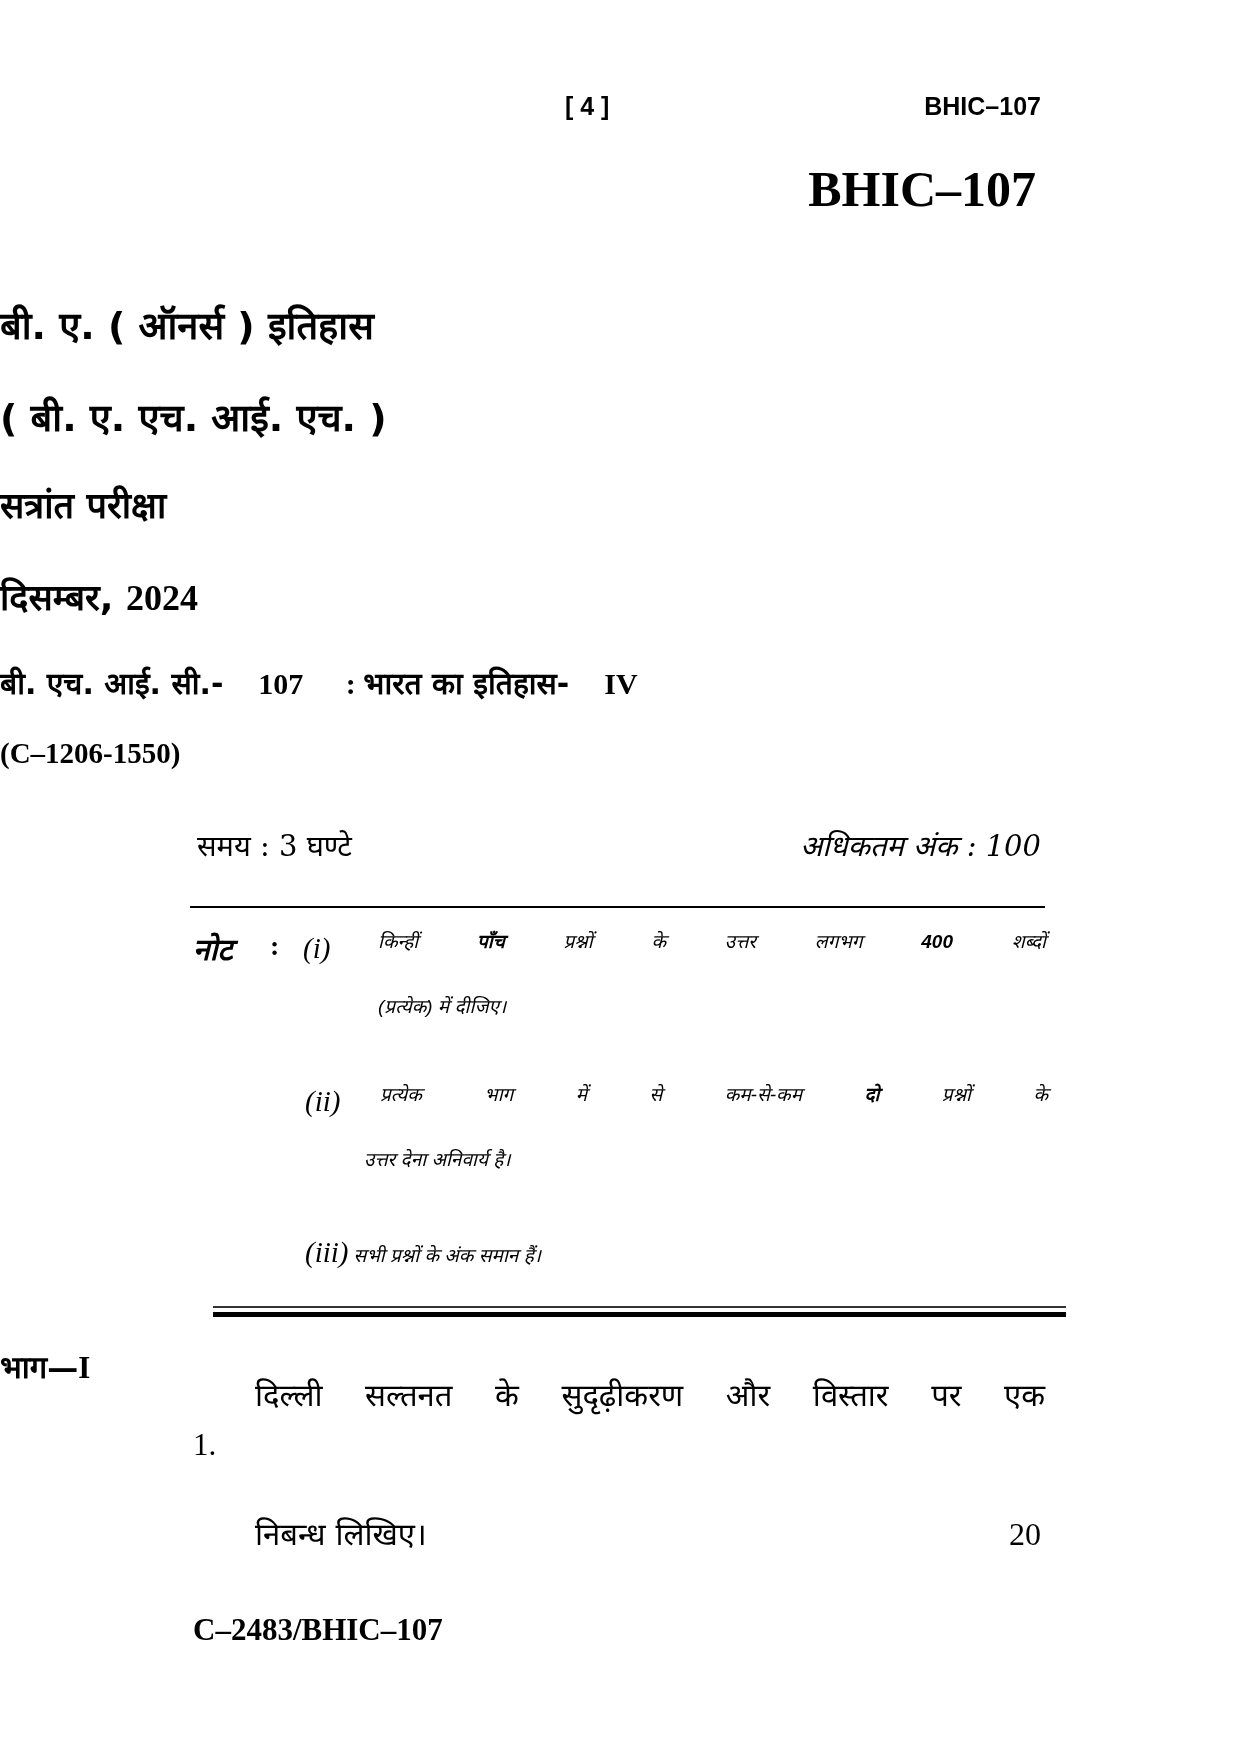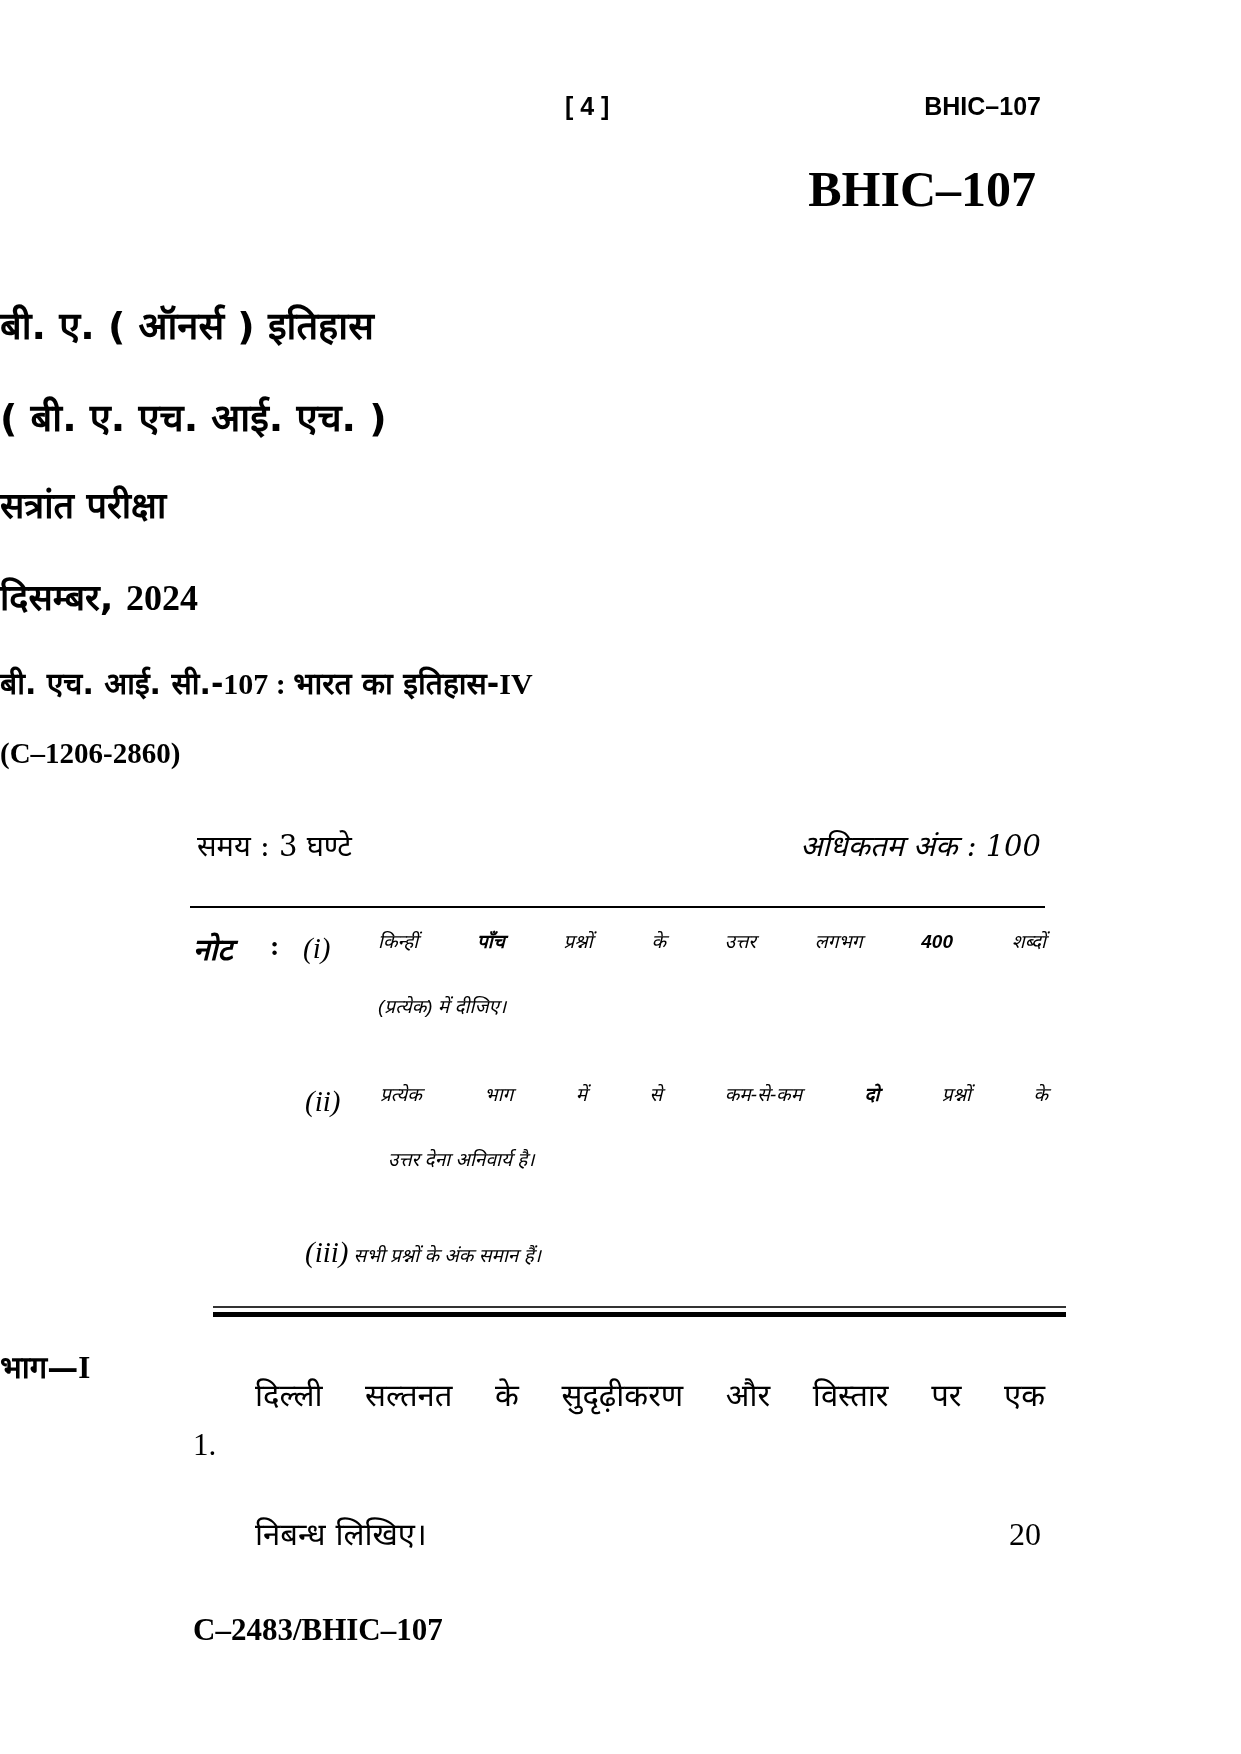--- a/index.html
+++ b/index.html
@@ -38,21 +38,21 @@
     .center-line {
       left: 0; width: 1241px; 
       font-weight: bold;
     }
     .t1 { top: 298px; font-size: 38px; font-family: "DejaVu Sans", sans-serif; }
     .t2 { top: 390px; font-size: 38px; font-family: "DejaVu Sans", sans-serif; }
     .t3 { top: 480px; font-size: 36px; font-family: "DejaVu Sans", sans-serif; }
     .t4 { top: 572px; font-size: 36px; font-family: "DejaVu Sans", sans-serif; }
     .t4 .num { font-family: "Liberation Serif", serif; font-size: 36px; }
     .t5 { top: 662px; font-size: 30px; font-family: "DejaVu Sans", sans-serif; }
-    .t5 .num { font-family: "Liberation Serif", serif; }
+    .t5 .num { font-family: "Liberation Serif", serif; margin-left: 35px; }
     .t6 { top: 737px; font-size: 29px; font-family: "Liberation Serif", serif; }
 
     
     .time {
       left: 197px; top: 825px;
       font-size: 29px; 
       font-family: "DejaVu Serif", serif;
     }
     .marks {
       right: 200px; top: 825px;
@@ -89,21 +89,21 @@
       font-family: Liberation Sans, sans-serif; font-style: italic; font-size: 19px;
     }
     .note-text b { font-weight: bold; }
 
     .n1-num { left: 303px; top: 932px; }
     .n1-l1 { left: 378px; top: 928px; width: 668px; text-align: justify; text-align-last: justify; }
     .n1-l2 { left: 378px; top: 993px; }
 
     .n2-num { left: 305px; top: 1085px; }
     .n2-l1 { left: 380px; top: 1081px; width: 668px; text-align: justify; text-align-last: justify; }
-    .n2-l2 { left: 388px; top: 1146px; }
+    .n2-l2 { left: 364px; top: 1146px; }
 
     .n3 { left: 305px; top: 1236px; }
 
     
     .section {
       left: 0; width: 1241px; text-align: left; top: 1345px;
       font-size: 31px; font-weight: bold;
       font-family: "DejaVu Sans", sans-serif;
     }
     .section .rn { font-family: "Liberation Serif", serif; }
@@ -137,21 +137,21 @@
 <div class="abs code-large">BHIC–107</div>
 
 <div class="abs center-line t1">बी. ए. ( ऑनर्स ) इतिहास</div>
 <div class="abs center-line t2">( बी. ए. एच. आई. एच. )</div>
 <div class="abs center-line t3">सत्रांत परीक्षा</div>
 <div class="abs center-line t4">
   <span>दिसम्बर,</span>
   <span class="num">2024</span>
 </div>
 <div class="abs center-line t5"><span>बी. एच. आई. सी.-</span><span class="num">107</span><span class="num"> : </span><span>भारत का इतिहास-</span><span class="num">IV</span></div>
-<div class="abs center-line t6">(C–1206-2860)</div>
+<div class="abs center-line t6">(C–1206-1550)</div>
 
 <div class="abs time">समय : 3 घण्टे</div>
 <div class="abs marks">अधिकतम अंक : 100</div>
 
 <div class="rule-thin"></div>
 
 <div class="abs note-label">नोट</div>
 <div class="abs note-colon">:</div>
 
 <div class="abs roman n1-num">(i)</div>

